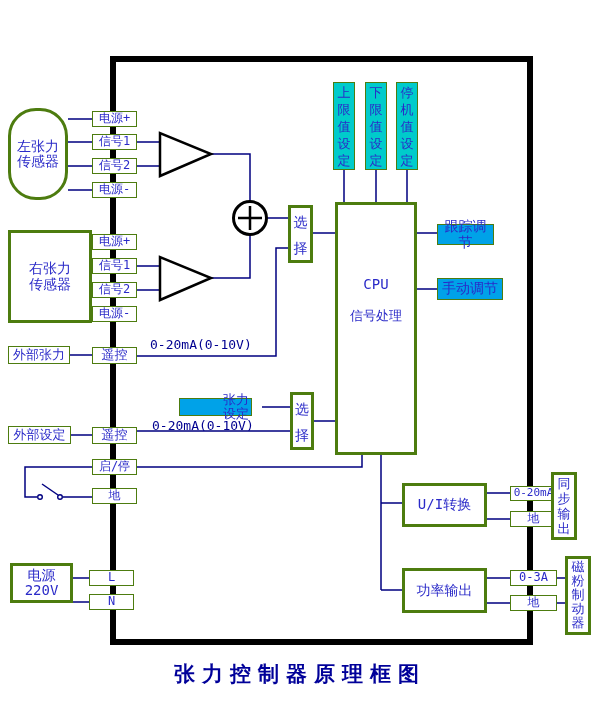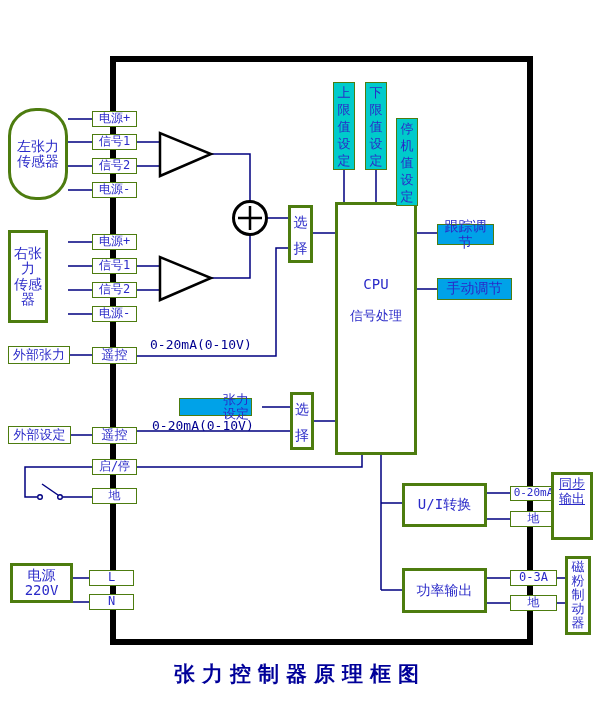--- a/index.html
+++ b/index.html
@@ -74,21 +74,21 @@
   </svg>
 
   <div class="bx thick big" style="left:8px;top:108px;width:60px;height:92px;border-radius:28px;">左张力
 传感器</div>
 
   <div class="bx" style="left:92px;top:111px;width:45px;height:16px;">电源+</div>
   <div class="bx" style="left:92px;top:134px;width:45px;height:16px;">信号1</div>
   <div class="bx" style="left:92px;top:158px;width:45px;height:16px;">信号2</div>
   <div class="bx" style="left:92px;top:182px;width:45px;height:16px;">电源-</div>
 
-  <div class="bx thick big" style="left:8px;top:230px;width:40px;height:93px;">右张力
+  <div class="bx thick big" style="left:8px;top:230px;width:84px;height:93px;">右张力
 传感器</div>
 
   <div class="bx" style="left:92px;top:234px;width:45px;height:16px;">电源+</div>
   <div class="bx" style="left:92px;top:258px;width:45px;height:16px;">信号1</div>
   <div class="bx" style="left:92px;top:282px;width:45px;height:16px;">信号2</div>
   <div class="bx" style="left:92px;top:306px;width:45px;height:16px;">电源-</div>
 
   <div class="bx" style="left:8px;top:346px;width:62px;height:18px;font-size:13px;">外部张力</div>
   <div class="bx" style="left:92px;top:347px;width:45px;height:17px;font-size:13px;">遥控</div>
   <div class="rangeLabel" style="left:150px;top:337px;">0-20mA(0-10V)</div>
@@ -111,29 +111,29 @@
 
   <div class="bx" style="left: 179px; top: 398px; width: 73px; height: 18px; font-size: 13px; background: rgb(0, 162, 232); padding-left: 41px;">张力设定</div>
 
   <div class="bx thick" style="left:335px;top:202px;width:82px;height:253px;">
     <span class="cpuLine" style="top:72px;font-size:14px;position:absolute;">CPU</span>
     <span class="cpuLine" style="top:104px;font-size:13px;position:absolute;">信号处理</span>
   </div>
 
   <div class="bx vtext" style="left: 333px; top: 82px; width: 22px; height: 88px; line-height: 17px; background: rgb(0, 203, 203);">上限值设定</div>
   <div class="bx vtext" style="left: 365px; top: 82px; width: 22px; height: 88px; line-height: 17px; background: rgb(0, 203, 203);">下限值设定</div>
-  <div class="bx vtext" style="left: 396px; top: 82px; width: 22px; height: 88px; line-height: 17px; background: rgb(0, 203, 203); margin-top: 36px;">停机值设定</div>
+  <div class="bx vtext" style="left: 396px; top: 82px; width: 22px; height: 88px; line-height: 17px; background: rgb(0, 203, 203);">停机值设定</div>
 
   <div class="bx" style="left: 437px; top: 224px; width: 57px; height: 21px; font-size: 14px; background: rgb(0, 162, 232);">跟踪调节</div>
-  <div class="bx" style="left: 437px; top: 278px; width: 75px; height: 22px; font-size: 14px; background: rgb(0, 162, 232);">手动调节</div>
+  <div class="bx" style="left: 437px; top: 278px; width: 66px; height: 22px; font-size: 14px; background: rgb(0, 162, 232);">手动调节</div>
 
   <div class="bx thick big" style="left:402px;top:483px;width:85px;height:44px;">U/I转换</div>
   <div class="bx" style="left:510px;top:486px;width:47px;height:15px;font-size:11px;">0-20mA</div>
   <div class="bx" style="left:510px;top:511px;width:47px;height:16px;">地</div>
-  <div class="bx thick vtext" style="left:551px;top:472px;width:42px;height:68px;line-height:15px;text-decoration:underline;">同步输出</div>
+  <div class="bx thick vtext" style="left:551px;top:472px;width:26px;height:68px;line-height:15px;">同步输出</div>
 
   <div class="bx thick big" style="left:402px;top:568px;width:85px;height:45px;">功率输出</div>
   <div class="bx" style="left:510px;top:570px;width:47px;height:16px;font-size:12px;">0-3A</div>
   <div class="bx" style="left:510px;top:595px;width:47px;height:16px;">地</div>
   <div class="bx thick vtext" style="left:565px;top:556px;width:26px;height:79px;line-height:14px;">磁粉制动器</div>
 
   <div class="title">张力控制器原理框图</div>
 
 </div>
 

